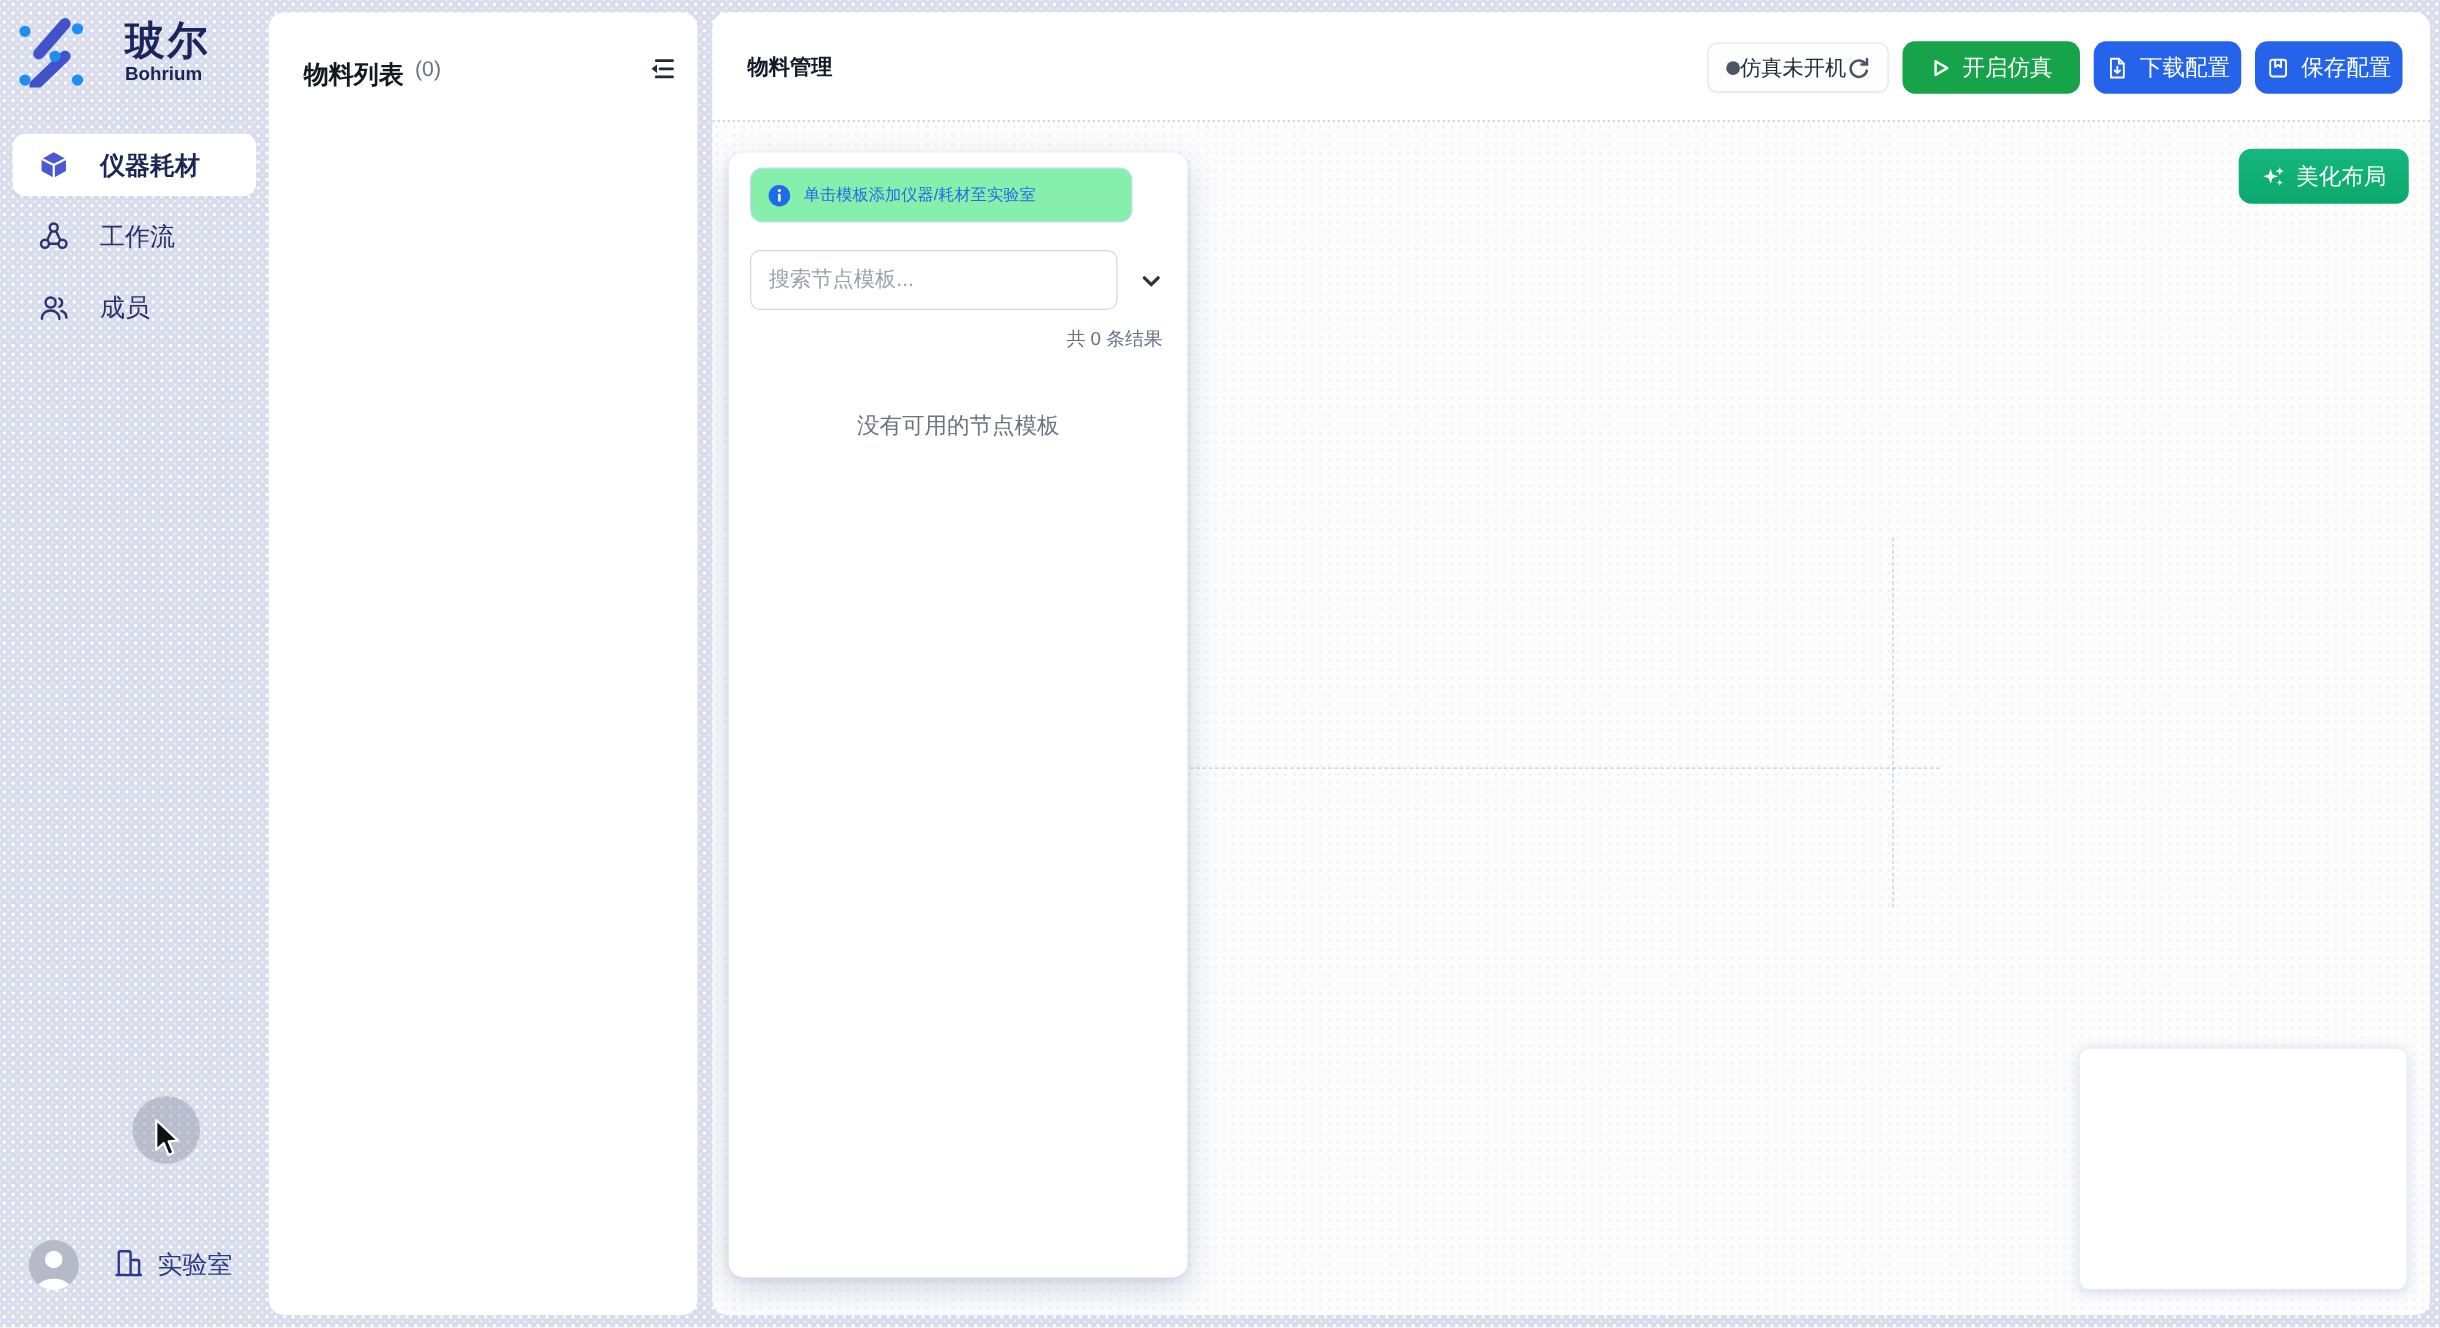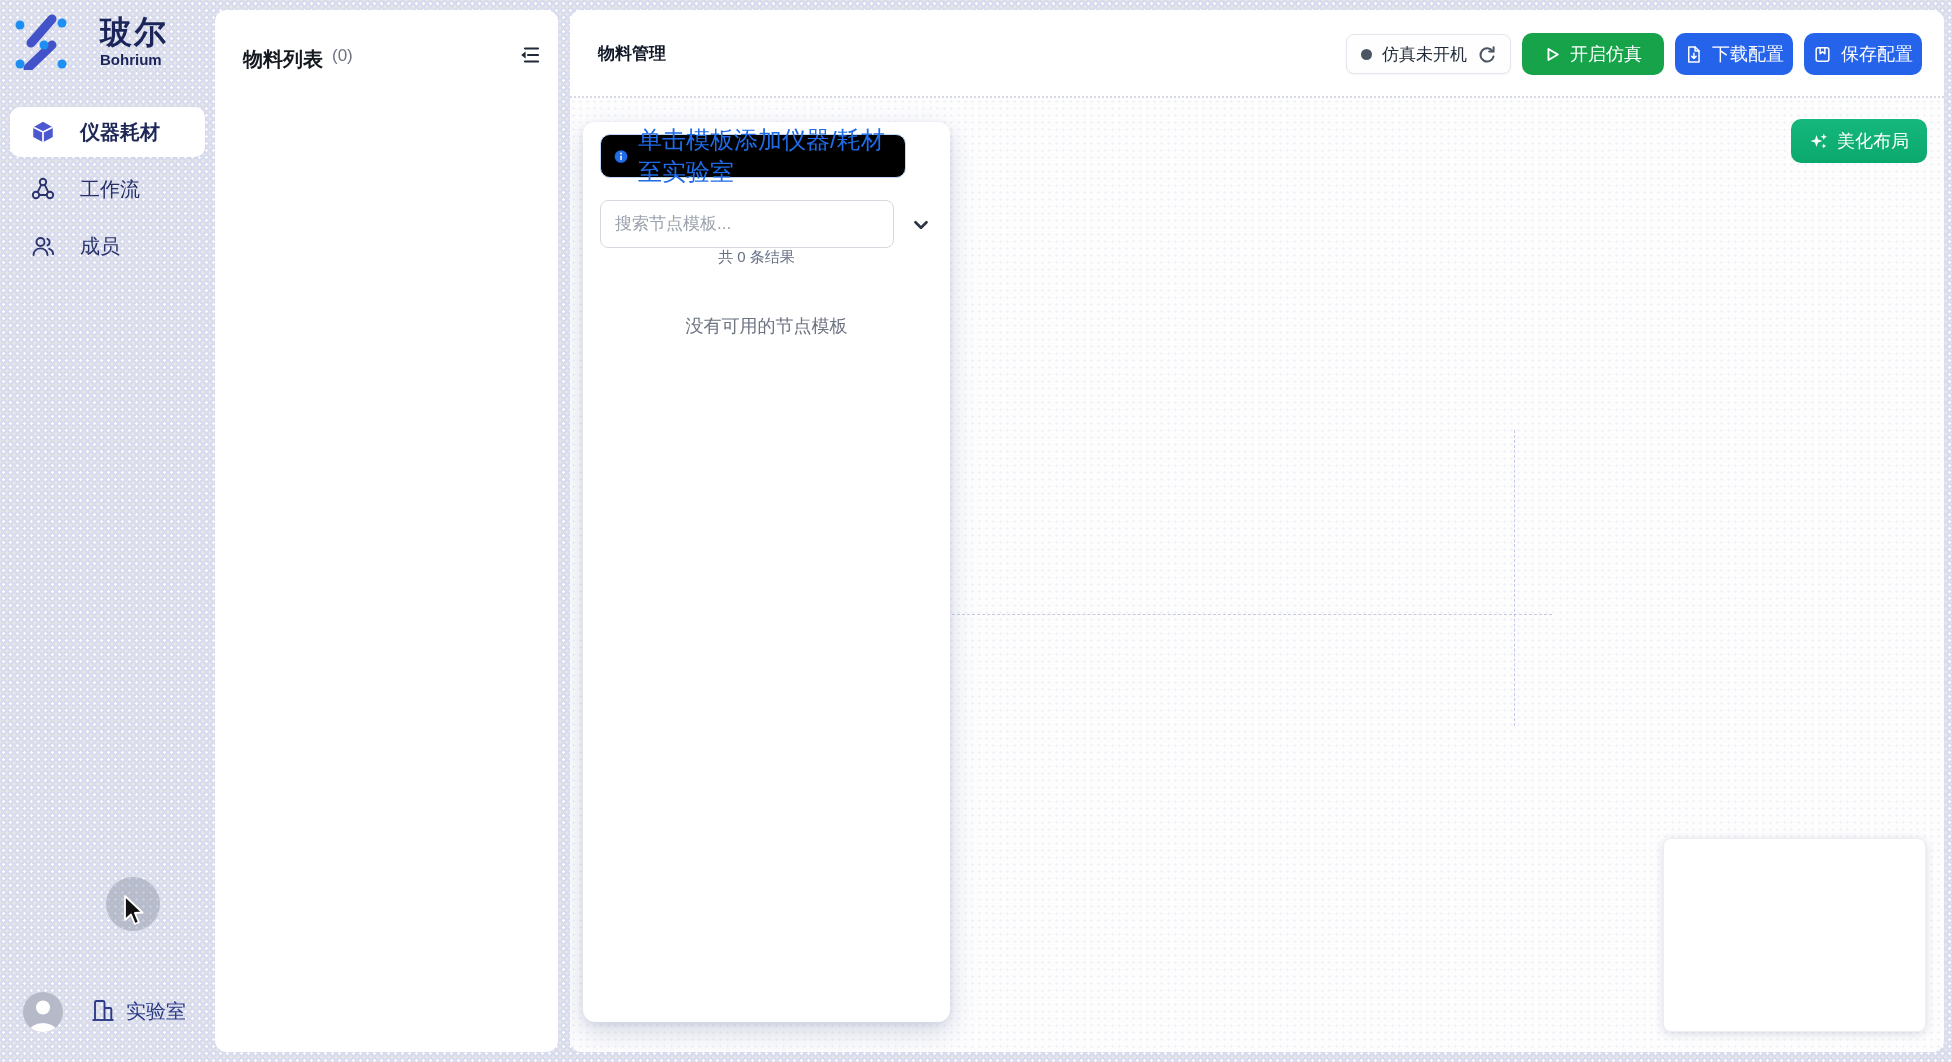--- a/index.html
+++ b/index.html
@@ -66,21 +66,21 @@
     background:#ffffff; border-radius:12px;
   }
   .main-header {
     position:relative; height:88px; border-bottom:2px dotted #d6dae6;
     display:flex; align-items:center; border-radius:12px 12px 0 0; background:#fff;
   }
   .page-title { margin-left:28px; font-size:17px; font-weight:700; color:#111827; }
   .controls { position:absolute; right:22px; top:0; height:88px; display:flex; align-items:center; gap:11px; }
 
   .status-pill {
-    height:40px; display:flex; align-items:center; padding:0 14px; gap:10px;
+    height:40px; display:flex; align-items:center; padding:0 14px; 
     background:#fefefe; border:1px solid #e3e6ee; border-radius:8px; cursor:pointer;
     box-shadow:0 1px 2px rgba(120,130,160,.08);
   }
   .status-dot { width:11px; height:11px; border-radius:50%; background:#4b5563; }
   .status-label { font-size:17px; color:#1f2937; font-weight:500; }
 
   .btn {
     height:42px; border:none; border-radius:10px; display:flex; align-items:center;
     gap:9px; color:#ffffff; font-size:18px; font-weight:500; cursor:pointer;
     font-family:"Liberation Sans", sans-serif; padding:0 9px;
@@ -98,36 +98,36 @@
   .guide-h { position:absolute; left:382px; top:516px; width:600px; height:0; border-top:1px dashed rgba(150,158,205,.55); }
   .guide-v { position:absolute; left:944px; top:332px; width:0; height:296px; border-left:1px dashed rgba(150,158,205,.55); }
 
   .template-panel {
     position:absolute; left:13px; top:24px; width:367px; height:900px;
     background:#ffffff; border-radius:12px;
     box-shadow:0 10px 26px rgba(130,140,175,.32), 0 2px 6px rgba(130,140,175,.18);
   }
   .info-banner {
     margin:12px 0 0 17px; width:306px; height:44px; border-radius:10px;
-    background:#000000; border:1px solid #bedafb;
+    background:#86efac; border:1px solid #bedafb;
     display:flex; align-items:center; gap:10px; padding:0 13px;
-    color:#1f6be8; font-size:24px;
+    color:#1f6be8; font-size:13px;
   }
   .search-row { position:relative; margin:22px 0 0 17px; width:340px; height:48px; }
   .search-input {
     width:294px; height:48px; border:1px solid #d5d9df; border-radius:8px;
     padding:0 14px; font-size:17px; color:#1f2937; outline:none;
     font-family:"Liberation Sans", sans-serif; background:#fff;
   }
   .search-input::placeholder { color:#9aa1ac; }
   .chevron-btn {
     position:absolute; left:306px; top:11px; width:30px; height:28px; border:none; background:transparent;
     display:flex; align-items:center; justify-content:center; cursor:pointer;
   }
-  .result-count { padding-right:20px; text-align:center; font-size:15px; color:#667085; height:18px; }
+  .result-count { margin-top:14px; padding-right:20px; text-align:right; font-size:15px; color:#667085; height:18px; }
   .empty-message { margin-top:48px; text-align:center; font-size:18px; color:#6b7280; }
 
   .beautify-btn {
     position:absolute; left:1221px; top:21px; height:44px; padding:0 18px;
     border:none; border-radius:10px; display:flex; align-items:center; gap:9px;
     background:linear-gradient(180deg,#15b87e,#0ba86c); color:#fff; font-size:18px; font-weight:500;
     cursor:pointer; font-family:"Liberation Sans", sans-serif;
   }
 
   .minimap {

